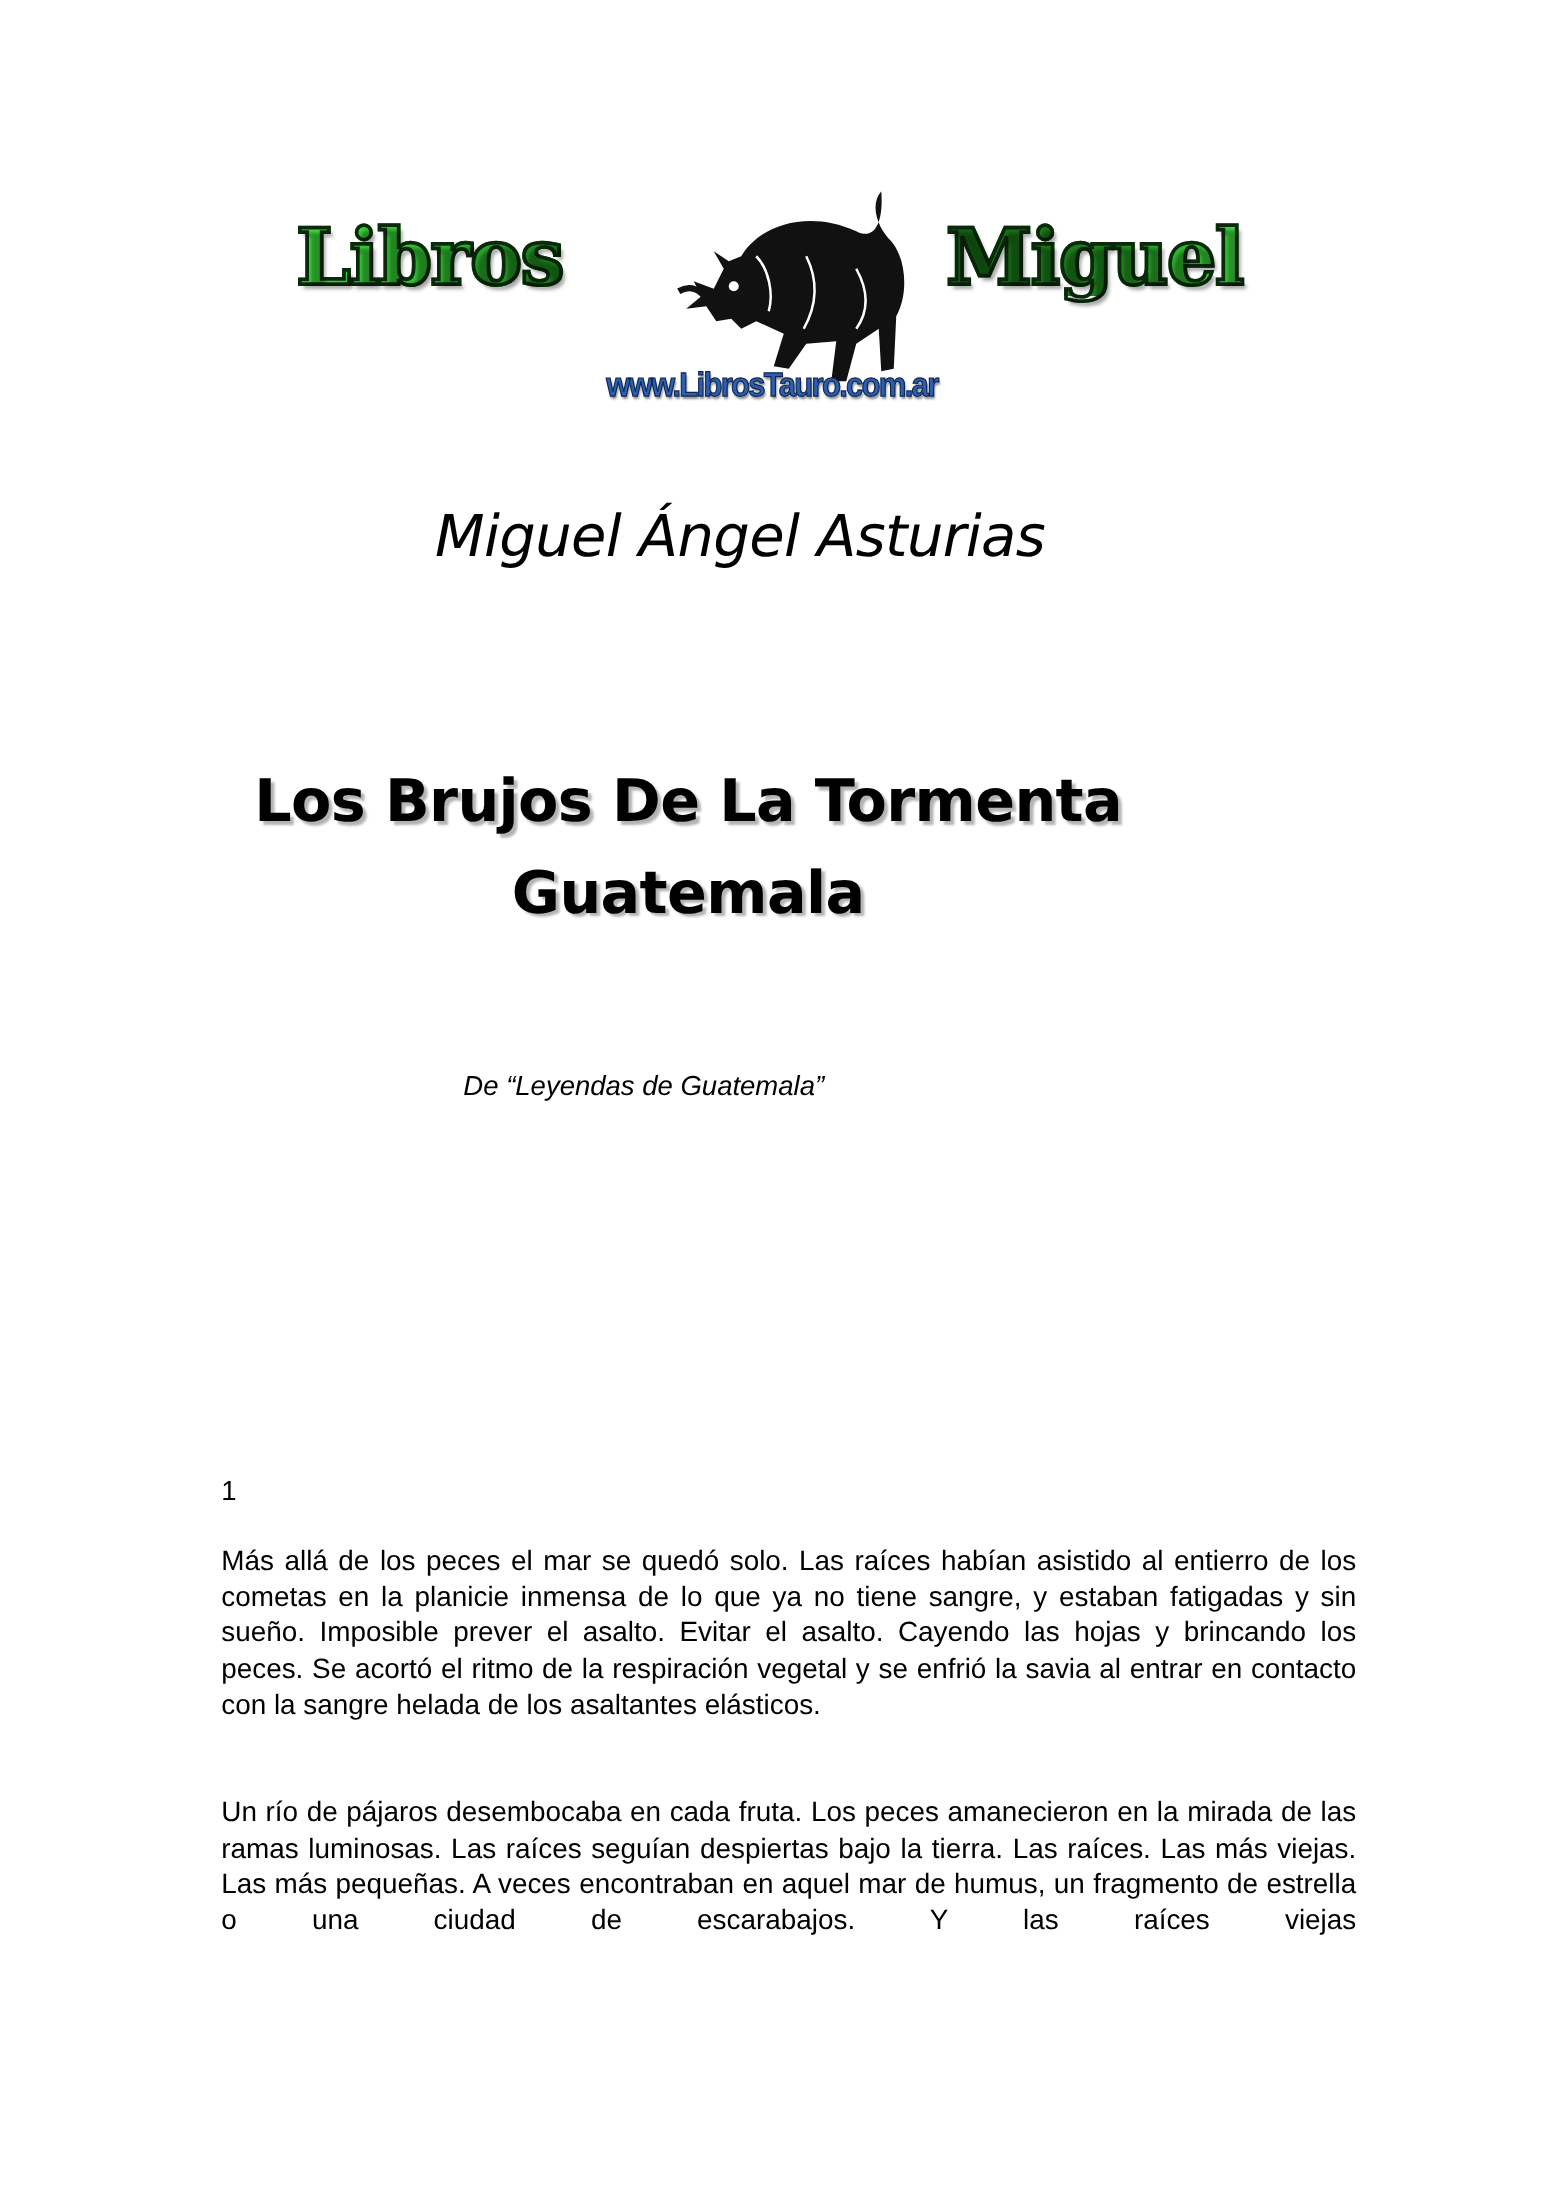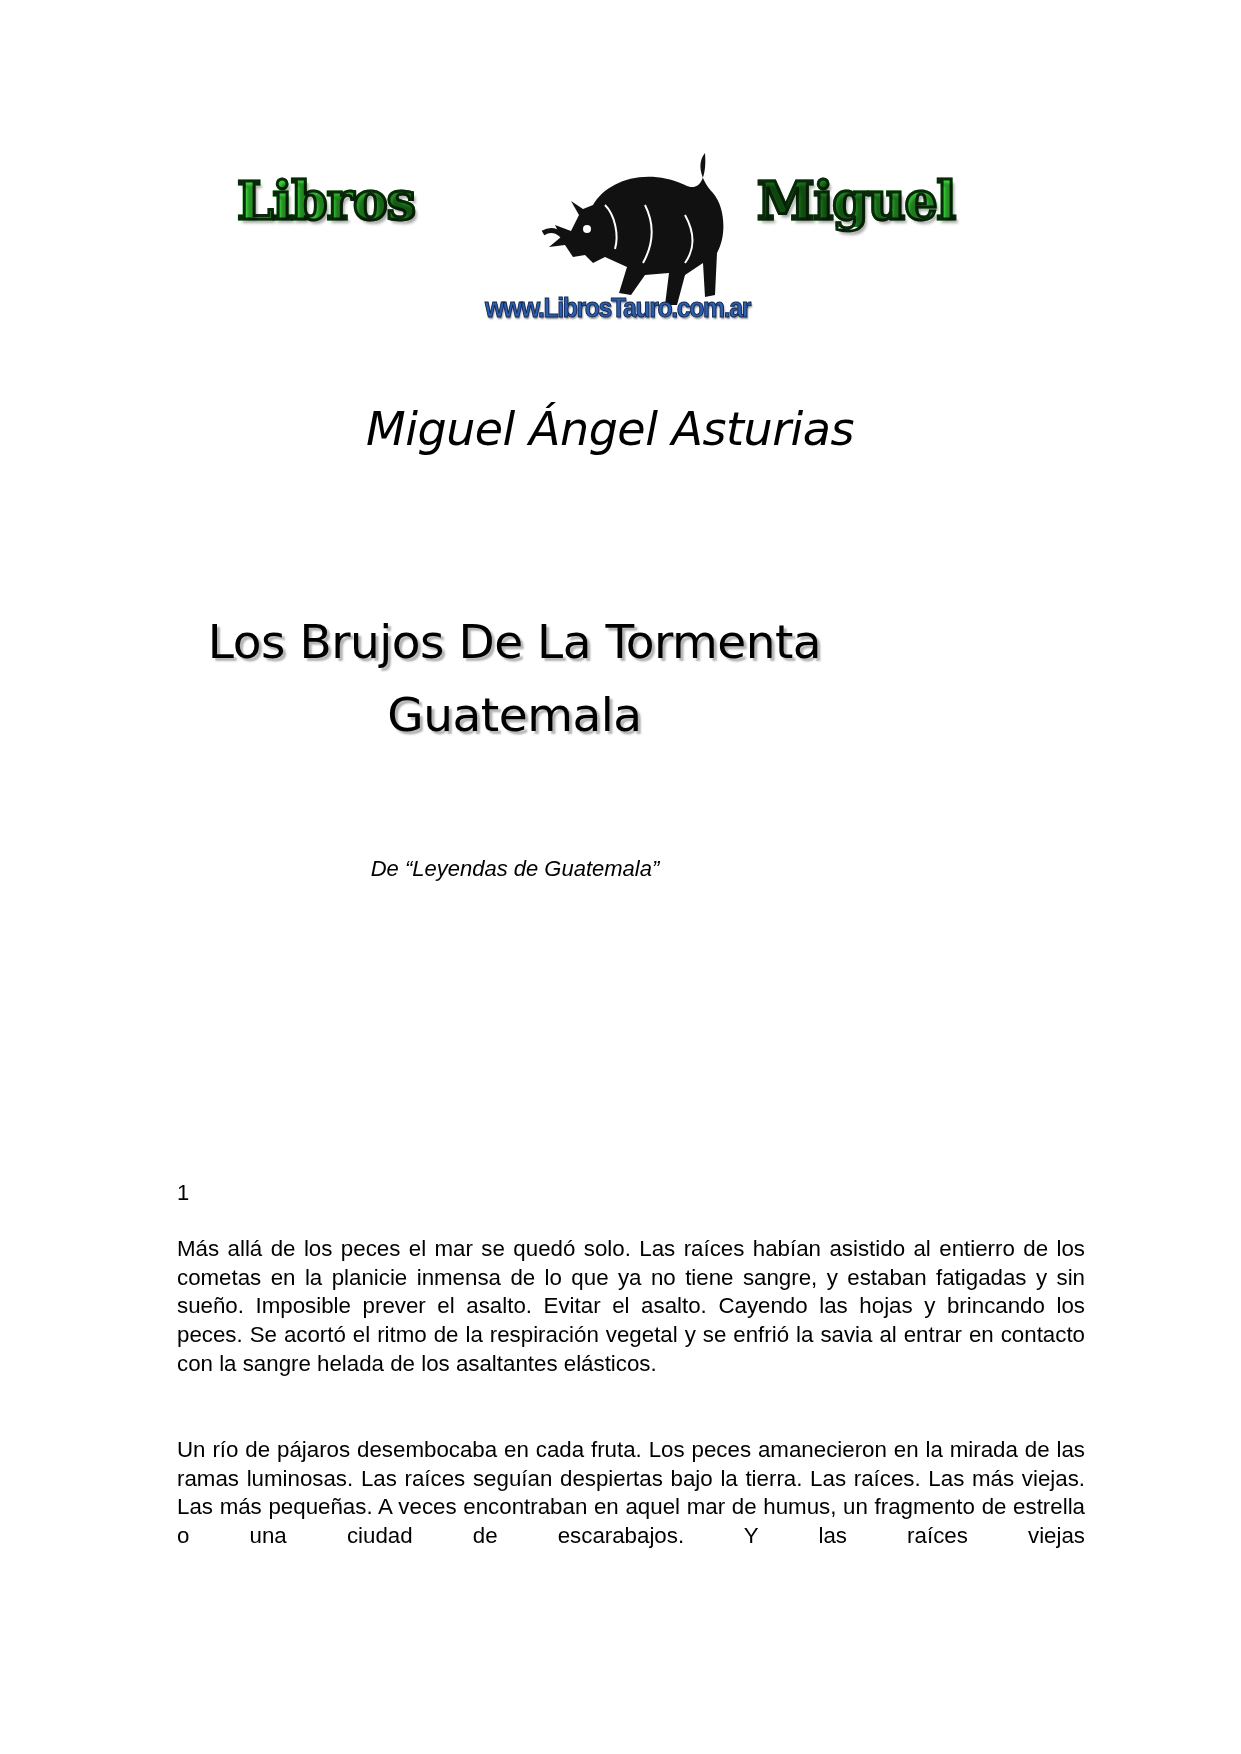--- a/index.html
+++ b/index.html
@@ -1,27 +1,27 @@
 <!DOCTYPE html>
 <html><head>
   <meta charset="utf-8">
   <style>
     html, body { margin: 0; padding: 0; background: #ffffff; }
     body { width: 1241px; height: 1754px; position: relative; overflow: hidden; font-family: "Liberation Sans", sans-serif; color: #000; }
 
     .logo { position: absolute; left: 235px; top: 145px; width: 790px; height: 185px; }
-    .logo-word { position: absolute; top: 30px; font-family: "DejaVu Serif", serif; font-weight: bold; font-size: 52px; letter-spacing: -1px; line-height: 1; -webkit-text-stroke: 3px #0b2a0b; paint-order: stroke fill; text-shadow: 3px 4px 3px rgba(0,0,0,0.35); }
+    .logo-word { position: absolute; top: 30px; font-family: "DejaVu Serif", serif; font-weight: bold; font-size: 62px; letter-spacing: -1px; line-height: 1; -webkit-text-stroke: 3px #0b2a0b; paint-order: stroke fill; text-shadow: 3px 4px 3px rgba(0,0,0,0.35); }
     .logo-libros { left: 2px; background: linear-gradient(90deg, #3ee53e 0%, #2fbf2f 55%, #1a7a1a 100%); -webkit-background-clip: text; background-clip: text; color: transparent; }
     .logo-tauro { left: 522px; background: linear-gradient(90deg, #146414 0%, #1f8a1f 55%, #3ee53e 100%); -webkit-background-clip: text; background-clip: text; color: transparent; }
     .logo-bull { position: absolute; left: 300px; top: 0px; width: 220px; height: 170px; }
     .logo-url { position: absolute; left: 250px; top: 148px; font-family: "Liberation Sans", sans-serif; font-weight: bold; font-size: 27px; letter-spacing: -1.5px; color: #2d5fb0; -webkit-text-stroke: 1px #0e2550; text-shadow: 1px 2px 2px rgba(0,0,0,0.45); transform: scaleX(0.92); transform-origin: left top; }
 
-    .author { position: absolute; left: 0; width: 1184px; top: 402px; text-align: center; font-family: "DejaVu Sans", sans-serif; font-style: italic; font-size: 46px; line-height: 1.2; letter-spacing: -0.5px; padding-left: 18px; }
+    .author { position: absolute; left: 0; width: 1184px; top: 402px; text-align: center; font-family: "DejaVu Sans", sans-serif; font-style: italic; font-size: 46px; line-height: 1.2; letter-spacing: -0.5px; }
 
-    .title { position: absolute; left: 0; width: 1029px; top: 605px; text-align: center; font-family: "DejaVu Sans", sans-serif; font-weight: normal; font-size: 47px; line-height: 73px; letter-spacing: -0.5px; text-shadow: 3px 3px 2px rgba(0,0,0,0.3); }
+    .title { position: absolute; left: 0; width: 1029px; top: 605px; text-align: center; font-family: "DejaVu Sans", sans-serif; font-weight: bold; font-size: 47px; line-height: 73px; letter-spacing: -0.5px; text-shadow: 3px 3px 2px rgba(0,0,0,0.3); padding-left: 36px; }
 
     .source { position: absolute; left: 0; width: 1030px; top: 836px; text-align: center; font-family: "Liberation Sans", sans-serif; font-style: italic; font-size: 22px; line-height: 1.2; margin-top: 20px; }
 
     .section-number { position: absolute; left: 177px; top: 1180px; font-size: 22px; line-height: 1.2; }
 
     .paragraph { position: absolute; left: 177px; width: 908px; font-size: 22.3px; line-height: 28.7px; text-align: justify; }
     .p1 { top: 1235px; }
     .p2 { top: 1436px; }
   </style>
 </head>

